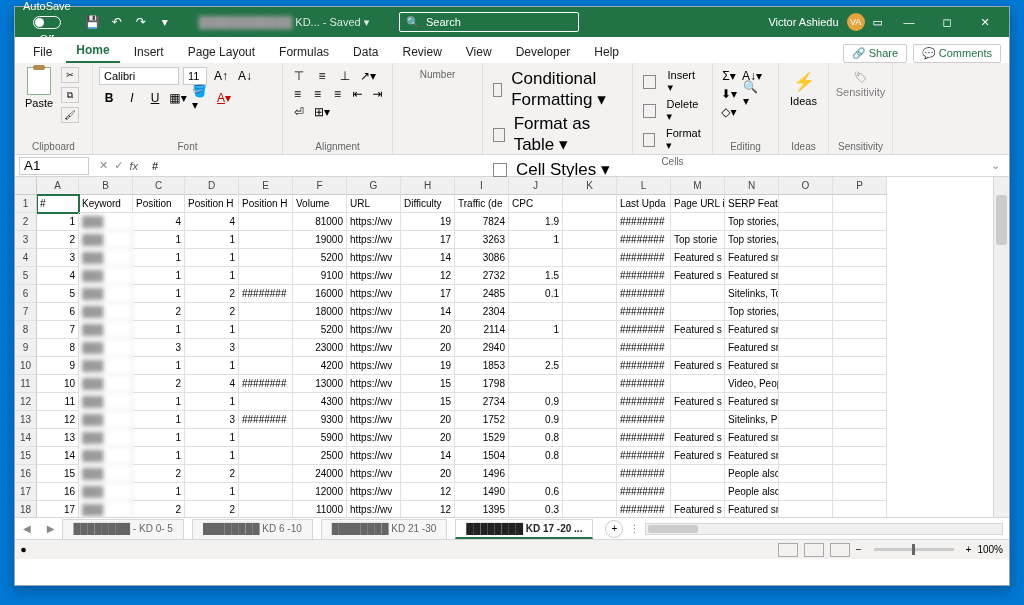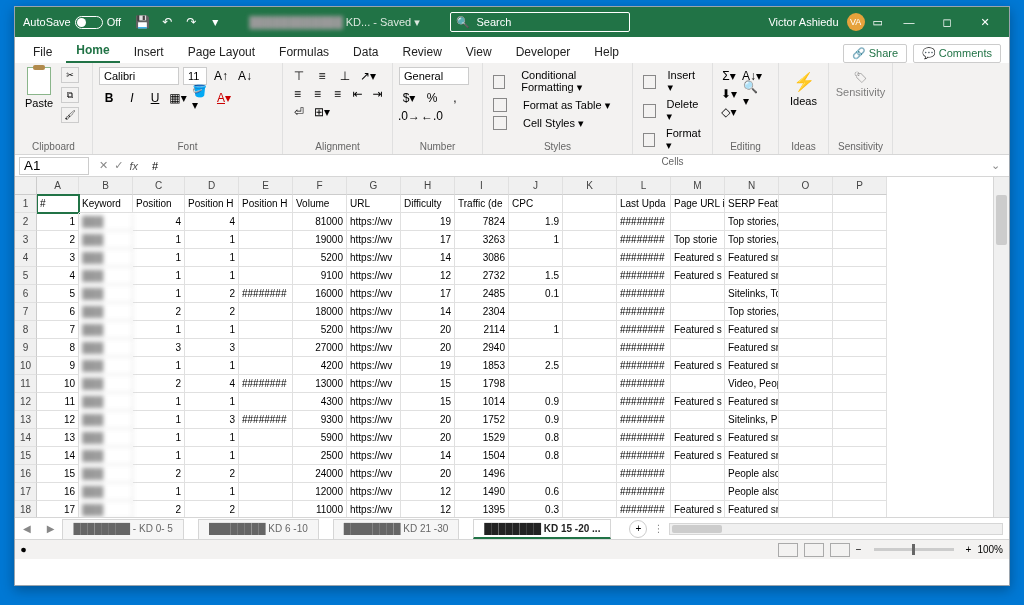--- a/index.html
+++ b/index.html
@@ -1,21 +1,21 @@
 <!DOCTYPE html>
 <html><head>
 <meta charset="utf-8">
 <style>
 * { box-sizing: border-box; margin: 0; padding: 0; font-family: "Segoe UI", Arial, sans-serif; }
 body { background: #0078d4; width: 1024px; height: 605px; overflow: hidden; position: relative; }
 .excel-window { position: absolute; left: 14px; top: 6px; width: 996px; height: 580px; background: #fff; border: 1px solid #9aa4ae; box-shadow: 0 4px 12px rgba(0,0,0,0.3); }
 
 
 .titlebar { height: 30px; background: #217346; display: flex; align-items: center; color: #fff; font-size: 11px; }
-.titlebar .autosave { display: flex; align-items: center; gap: 4px; padding: 0 8px; }
+.titlebar .autosave { display: flex; align-items: center; gap: 4px; padding: 0 8px; flex-direction: column; }
 .toggle { width: 28px; height: 13px; border: 1px solid #fff; border-radius: 7px; position: relative; }
 .toggle::before { content:""; position:absolute; width:9px; height:9px; background:#fff; border-radius:50%; left:1px; top:1px; }
 .qat { display: flex; gap: 8px; padding: 0 6px; align-items: center; }
 .qat-item { width:16px; height:16px; display:flex; align-items:center; justify-content:center; color:#fff; font-size:12px; }
 .doc-title { flex: 0 0 auto; color: #dce8df; margin-left: 20px; }
 .search-box { flex: 0 0 180px; height: 20px; margin-left: 30px; border: 1px solid #fff; border-radius: 2px; display: flex; align-items: center; padding: 0 6px; gap: 6px; color: #fff; font-size: 11px; }
 .user-area { margin-left: auto; display: flex; align-items: center; gap: 8px; padding-right: 6px; }
 .avatar { width:18px; height:18px; border-radius:50%; background:#e6a23c; display:flex; align-items:center; justify-content:center; font-size:9px; color:#fff; }
 .win-btns { display: flex; gap: 2px; }
 .win-btn { width: 36px; height: 24px; display:flex; align-items:center; justify-content:center; color:#fff; font-size:11px; }
@@ -37,21 +37,21 @@
 .paste-icon::before { content:""; position:absolute; top:-3px; left:5px; width:12px; height:5px; background:#b18a4c; border-radius:2px; }
 .mini-col { display:flex; flex-direction:column; gap:4px; }
 .mini-btn { width:18px; height:16px; border:1px solid #ccc; display:flex; align-items:center; justify-content:center; font-size:9px; }
 .font-row { display:flex; gap:4px; align-items:center; margin-bottom:4px; }
 .dd { border:1px solid #ccc; background:#fff; padding:2px 4px; font-size:11px; }
 .font-name { width: 80px; }
 .font-size { width: 24px; }
 .btn-row { display:flex; gap:3px; align-items:center; }
 .ico { width:20px; height:18px; border:1px solid transparent; display:flex; align-items:center; justify-content:center; font-size:12px; cursor:pointer; }
 .number-dd { width:70px; }
-.style-btn { display:flex; align-items:center; gap:16px; padding:2px 4px; cursor:pointer; font-size:11px; }
+.style-btn { display:flex; align-items:center; gap:9px; padding:2px 4px; cursor:pointer; font-size:17px; }
 .style-icon { width:14px; height:14px; border:1px solid #888; }
 .cell-btn { display:flex; align-items:center; gap:11px; padding:2px 4px; cursor:pointer; font-size:11px; }
 .big-btn { display:flex; flex-direction:column; align-items:center; padding:4px; gap:2px; }
 .ideas-icon { width:20px; height:22px; color:#2a6fc9; font-size:18px; }
 
 
 .fbar { height: 22px; display:flex; align-items:center; border-bottom:1px solid #d6d6d6; font-size:11px; }
 .name-box { width:70px; border:1px solid #ccc; height:18px; padding:0 4px; margin:0 4px; }
 .fx-btns { display:flex; gap:6px; padding:0 6px; color:#888; }
 .fx { font-style:italic; color:#555; margin-right:8px; }
@@ -70,21 +70,21 @@
 .row { display:flex; height:18px; }
 .cell { border-right:1px solid #e0e0e0; border-bottom:1px solid #e0e0e0; font-size:10px; padding:1px 3px; overflow:hidden; white-space:nowrap; display:flex; align-items:center; }
 .cell.num { justify-content:flex-end; }
 .sel { outline:2px solid #217346; outline-offset:-1px; }
 .vscroll { width:16px; background:#f0f0f0; border-left:1px solid #d6d6d6; position:relative; }
 .vthumb { position:absolute; left:2px; right:2px; top:18px; height:50px; background:#ccc; border-radius:2px; }
 
 
 .sheettabs { height:22px; display:flex; align-items:center; border-top:1px solid #d6d6d6; font-size:10px; }
 .st-nav { padding:0 8px; color:#888; }
-.sheet-tab { padding:3px 10px; border:1px solid #d6d6d6; border-bottom:none; background:#f6f6f6; color:#666; margin-right:14px; cursor:pointer; }
+.sheet-tab { padding:3px 10px; border:1px solid #d6d6d6; border-bottom:none; background:#f6f6f6; color:#666; margin-right:8px; cursor:pointer; }
 .sheet-tab.active { background:#fff; border-bottom:2px solid #217346; color:#222; font-weight:600;}
 .add-sheet { width:18px; height:18px; border-radius:50%; border:1px solid #ccc; display:flex; align-items:center; justify-content:center; margin-left:4px; }
 .hscroll { flex:1; margin:0 6px; height:12px; background:#f0f0f0; border:1px solid #d6d6d6; position:relative; }
 .hthumb { position:absolute; left:2px; top:1px; bottom:1px; width:50px; background:#ccc; border-radius:2px; }
 
 
 .status { height:20px; background:#f3f2f1; border-top:1px solid #d6d6d6; display:flex; align-items:center; font-size:10px; padding:0 6px; }
 .views { margin-left:auto; display:flex; gap:6px; align-items:center; }
 .view-btn { width:20px; height:14px; border:1px solid #aaa; }
 .zoom-slider { width:80px; height:3px; background:#ccc; position:relative; margin:0 6px; }
@@ -195,32 +195,20 @@
         </div>
         <div class="btn-row">
           <span class="ico">⏎</span>
           <span class="ico">⊞▾</span>
         </div>
       </div>
       <div class="group-label">Alignment</div>
     </div>
 
     <div class="group" style="width:90px">
-      <div style="flex:1">
-        <div class="dd number-dd">General</div>
-        <div class="btn-row" style="margin-top:4px">
-          <span class="ico">$▾</span>
-          <span class="ico">%</span>
-          <span class="ico">,</span>
-        </div>
-        <div class="btn-row">
-          <span class="ico">.0→</span>
-          <span class="ico">←.0</span>
-        </div>
-      </div>
       <div class="group-label">Number</div>
     </div>
 
     <div class="group" style="width:150px">
       <div style="flex:1">
         <div class="style-btn">
             <span class="style-icon"></span>
             <span>Conditional Formatting ▾</span>
           </div>
         <div class="style-btn">
@@ -485,21 +473,21 @@
             <div class="cell" style="width: 54px;">Featured snippet, Thumbnail, People also a</div>
             <div class="cell" style="width: 54px;"></div>
             <div class="cell" style="width: 54px;"></div>
           </div>
           <div class="row">
             <div class="cell num" style="width: 42px;">8</div>
             <div class="cell blur" style="width: 54px;">███</div>
             <div class="cell num" style="width: 52px;">3</div>
             <div class="cell num" style="width: 54px;">3</div>
             <div class="cell" style="width: 54px;"></div>
-            <div class="cell num" style="width: 54px;">27000</div>
+            <div class="cell num" style="width: 54px;">23000</div>
             <div class="cell" style="width: 54px;">https://wv</div>
             <div class="cell num" style="width: 54px;">20</div>
             <div class="cell num" style="width: 54px;">2940</div>
             <div class="cell" style="width: 54px;"></div>
             <div class="cell" style="width: 54px;"></div>
             <div class="cell" style="width: 54px;">########</div>
             <div class="cell" style="width: 54px;"></div>
             <div class="cell" style="width: 54px;">Featured snippet, People also ask, Top stor</div>
             <div class="cell" style="width: 54px;"></div>
             <div class="cell" style="width: 54px;"></div>
@@ -542,21 +530,21 @@
           </div>
           <div class="row">
             <div class="cell num" style="width: 42px;">11</div>
             <div class="cell blur" style="width: 54px;">███</div>
             <div class="cell num" style="width: 52px;">1</div>
             <div class="cell num" style="width: 54px;">1</div>
             <div class="cell" style="width: 54px;"></div>
             <div class="cell num" style="width: 54px;">4300</div>
             <div class="cell" style="width: 54px;">https://wv</div>
             <div class="cell num" style="width: 54px;">15</div>
-            <div class="cell num" style="width: 54px;">1014</div>
+            <div class="cell num" style="width: 54px;">2734</div>
             <div class="cell num" style="width: 54px;">0.9</div>
             <div class="cell" style="width: 54px;"></div>
             <div class="cell" style="width: 54px;">########</div>
             <div class="cell" style="width: 54px;">Featured s</div>
             <div class="cell" style="width: 54px;">Featured snippet, Thumbnail, People also a</div>
             <div class="cell" style="width: 54px;"></div>
             <div class="cell" style="width: 54px;"></div>
           </div>
           <div class="row">
             <div class="cell num" style="width: 42px;">12</div>
@@ -673,21 +661,21 @@
       </div>
   </div>
 
   <div class="sheettabs">
     <span class="st-nav">◀</span>
     <span class="st-nav">▶</span>
     <span id="sheets-container" style="display:flex;">
         <div class="sheet-tab">████████ - KD 0- 5</div>
         <div class="sheet-tab">████████ KD 6 -10</div>
         <div class="sheet-tab">████████ KD 21 -30</div>
-        <div class="sheet-tab active">████████ KD 15 -20 ...</div>
+        <div class="sheet-tab active">████████ KD 17 -20 ...</div>
       </span>
     <span class="add-sheet">+</span>
     <span style="margin-left:6px;color:#888">⋮</span>
     <div class="hscroll">
         <div class="hthumb"></div>
       </div>
   </div>
 
   <div class="status">
     <span>⏺</span>

